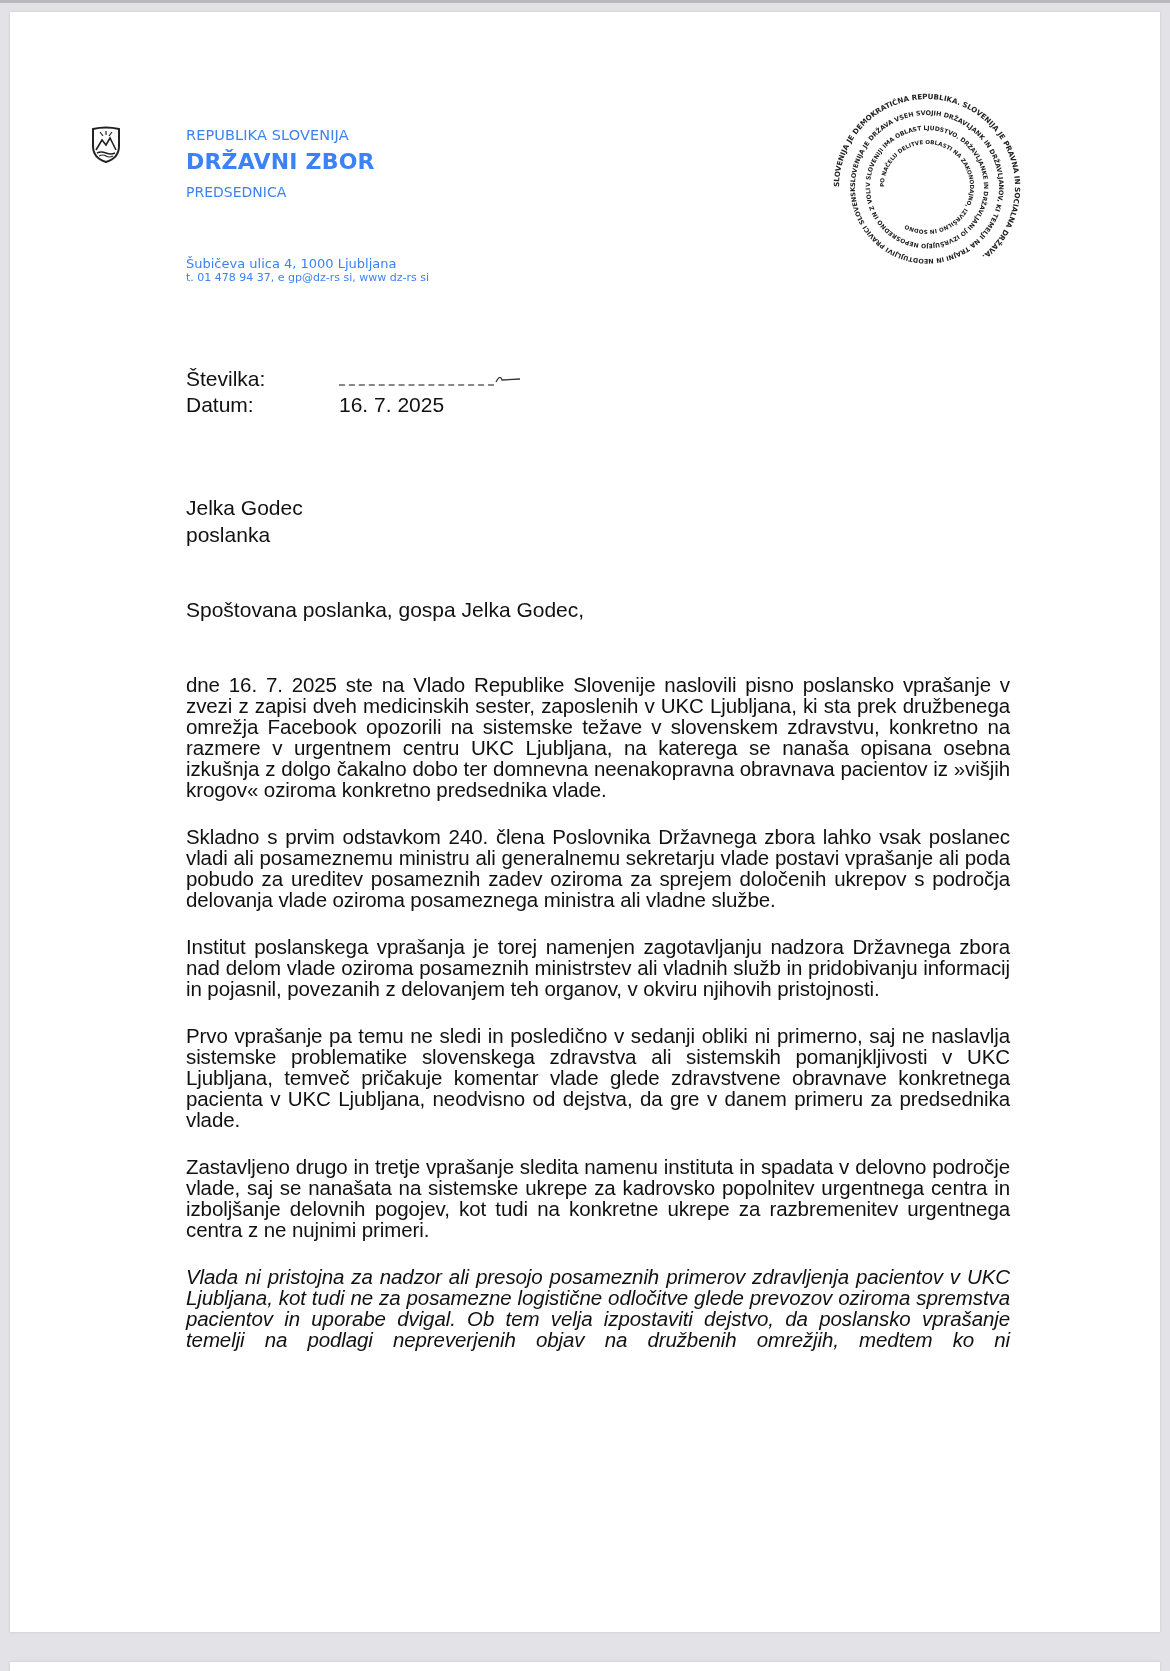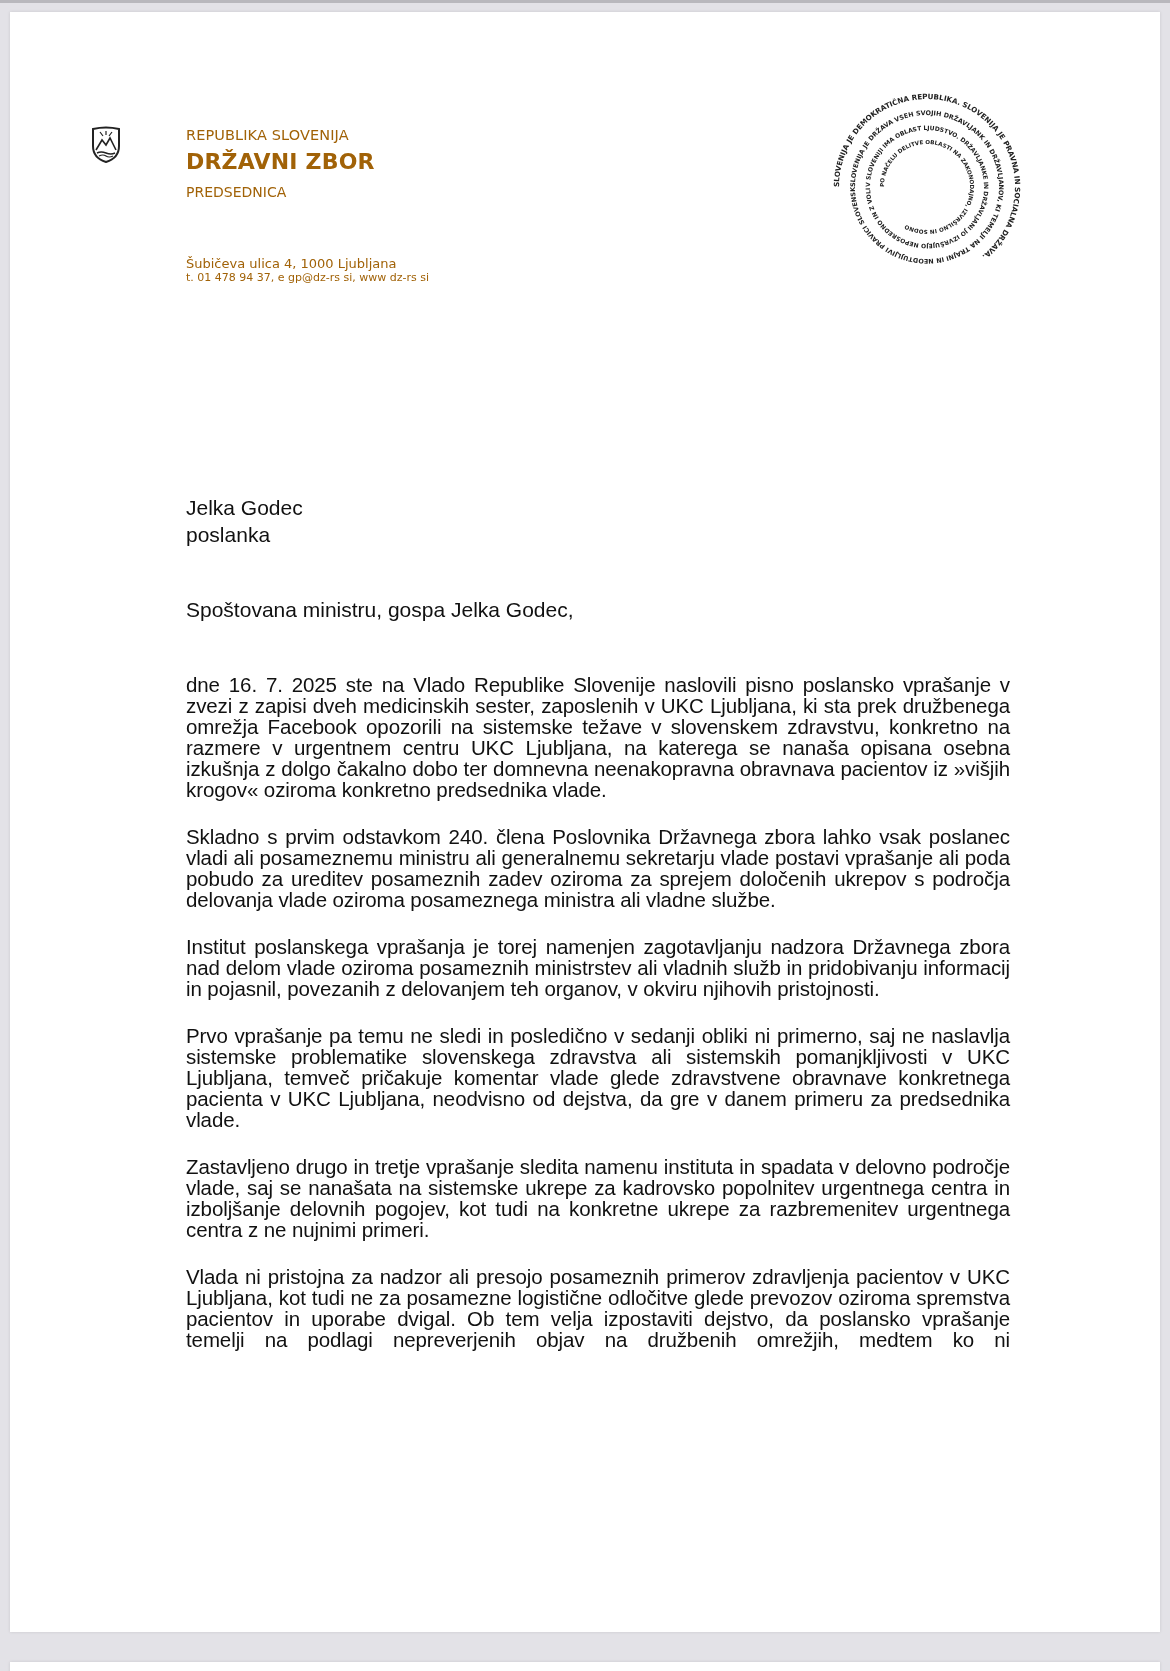--- a/index.html
+++ b/index.html
@@ -20,21 +20,21 @@
   }
   .next-page {
     position: absolute; left: 10px; top: 1662px; width: 1150px; height: 20px;
     background: #ffffff; box-shadow: 0 0 3px rgba(0,0,0,0.12);
   }
   .coat {
     position: absolute; left: 80px; top: 114px; width: 32px; height: 38px;
   }
   .letterhead {
     position: absolute; left: 176px; top: 115px;
-    font-family: "DejaVu Sans", sans-serif; color: #a16207;
+    font-family: "DejaVu Sans", sans-serif; color: #3b82f6;
   }
   .lh-republic { font-size: 14.5px; letter-spacing: 0.1px; }
   .lh-org { font-size: 22px; font-weight: bold; margin-top: 6px; letter-spacing: 0.2px; }
   .lh-role { font-size: 14px; margin-top: 10px; }
   .lh-address { font-size: 13px; margin-top: 56px; }
   .lh-contact { font-size: 11px; }
 
   .stamp {
     position: absolute; left: 822px; top: 80px; width: 190px; height: 190px;
   }
@@ -94,31 +94,44 @@
       <path id="ring4" d="M95,95 m-43,0 a43,43 0 1,1 86,0 a43,43 0 1,1 -86,0"></path>
     </defs>
     <g font-family="DejaVu Sans, sans-serif" font-weight="bold" fill="#222">
       <text font-size="7.2"><textPath href="#ring1">SLOVENIJA JE DEMOKRATIČNA REPUBLIKA. SLOVENIJA JE PRAVNA IN SOCIALNA DRŽAVA.</textPath></text>
       <text font-size="6.4"><textPath href="#ring2">SLOVENIJA JE DRŽAVA VSEH SVOJIH DRŽAVLJANK IN DRŽAVLJANOV, KI TEMELJI NA TRAJNI IN NEODTUJLJIVI PRAVICI SLOVENSKEGA NARODA DO SAMOODLOČBE.</textPath></text>
       <text font-size="6"><textPath href="#ring3">V SLOVENIJI IMA OBLAST LJUDSTVO. DRŽAVLJANKE IN DRŽAVLJANI JO IZVRŠUJEJO NEPOSREDNO IN Z VOLITVAMI</textPath></text>
       <text font-size="5.6"><textPath href="#ring4">PO NAČELU DELITVE OBLASTI NA ZAKONODAJNO, IZVRŠILNO IN SODNO</textPath></text>
     </g>
   </svg>
 
+  <div class="meta" style="position:absolute;">
+    <div class="meta-row">
+      <span class="meta-label">Številka:</span>
+      <span class="meta-redacted"></span>
+    </div>
+    <div class="meta-row">
+      <span class="meta-label">Datum:</span>
+      <span>16. 7. 2025</span>
+    </div>
+    <svg class="meta-scribble" viewBox="0 0 30 12">
+      <path d="M2 10 Q6 2 8 8 L26 7" fill="none" stroke="#333" stroke-width="1.3"></path>
+    </svg>
+  </div>
 
   <div class="recipient">
     <div>Jelka Godec</div>
     <div>poslanka</div>
   </div>
 
-  <div class="salutation">Spoštovana ministru, gospa Jelka Godec,</div>
+  <div class="salutation">Spoštovana poslanka, gospa Jelka Godec,</div>
 
   <div class="body">
     <p>dne 16. 7. 2025 ste na Vlado Republike Slovenije naslovili pisno poslansko vprašanje v zvezi z zapisi dveh medicinskih sester, zaposlenih v UKC Ljubljana, ki sta prek družbenega omrežja Facebook opozorili na sistemske težave v slovenskem zdravstvu, konkretno na razmere v urgentnem centru UKC Ljubljana, na katerega se nanaša opisana osebna izkušnja z dolgo čakalno dobo ter domnevna neenakopravna obravnava pacientov iz »višjih krogov« oziroma konkretno predsednika vlade.</p>
     <p>Skladno s prvim odstavkom 240. člena Poslovnika Državnega zbora lahko vsak poslanec vladi ali posameznemu ministru ali generalnemu sekretarju vlade postavi vprašanje ali poda pobudo za ureditev posameznih zadev oziroma za sprejem določenih ukrepov s področja delovanja vlade oziroma posameznega ministra ali vladne službe.</p>
     <p>Institut poslanskega vprašanja je torej namenjen zagotavljanju nadzora Državnega zbora nad delom vlade oziroma posameznih ministrstev ali vladnih služb in pridobivanju informacij in pojasnil, povezanih z delovanjem teh organov, v okviru njihovih pristojnosti.</p>
     <p>Prvo vprašanje pa temu ne sledi in posledično v sedanji obliki ni primerno, saj ne naslavlja sistemske problematike slovenskega zdravstva ali sistemskih pomanjkljivosti v UKC Ljubljana, temveč pričakuje komentar vlade glede zdravstvene obravnave konkretnega pacienta v UKC Ljubljana, neodvisno od dejstva, da gre v danem primeru za predsednika vlade.</p>
     <p>Zastavljeno drugo in tretje vprašanje sledita namenu instituta in spadata v delovno področje vlade, saj se nanašata na sistemske ukrepe za kadrovsko popolnitev urgentnega centra in izboljšanje delovnih pogojev, kot tudi na konkretne ukrepe za razbremenitev urgentnega centra z ne nujnimi primeri.</p>
-    <p style="text-align-last: justify;">Vlada ni pristojna za nadzor ali presojo posameznih primerov zdravljenja pacientov v UKC Ljubljana, kot tudi ne za posamezne logistične odločitve glede prevozov oziroma spremstva pacientov in uporabe dvigal. Ob tem velja izpostaviti dejstvo, da poslansko vprašanje temelji na podlagi nepreverjenih objav na družbenih omrežjih, medtem ko ni</p>
+    <p style="text-align-last: justify; font-style: italic;">Vlada ni pristojna za nadzor ali presojo posameznih primerov zdravljenja pacientov v UKC Ljubljana, kot tudi ne za posamezne logistične odločitve glede prevozov oziroma spremstva pacientov in uporabe dvigal. Ob tem velja izpostaviti dejstvo, da poslansko vprašanje temelji na podlagi nepreverjenih objav na družbenih omrežjih, medtem ko ni</p>
   </div>
 </div>
 
 <div class="next-page"></div>
 
 </body></html>

